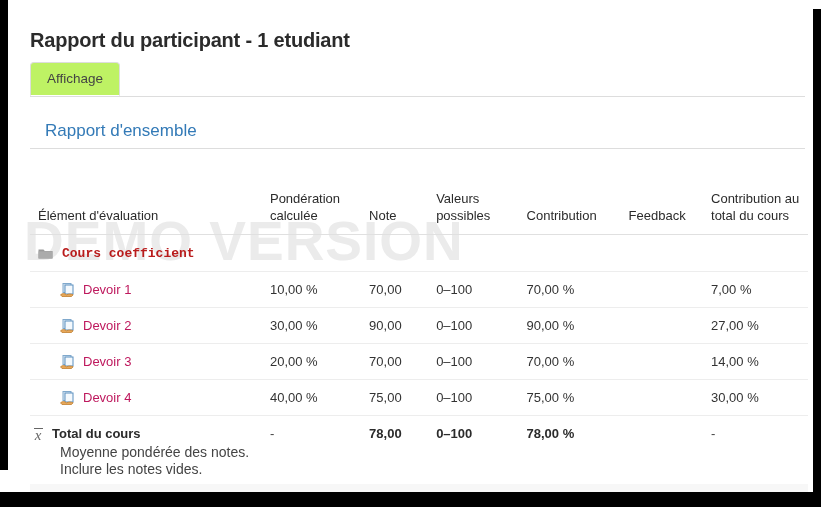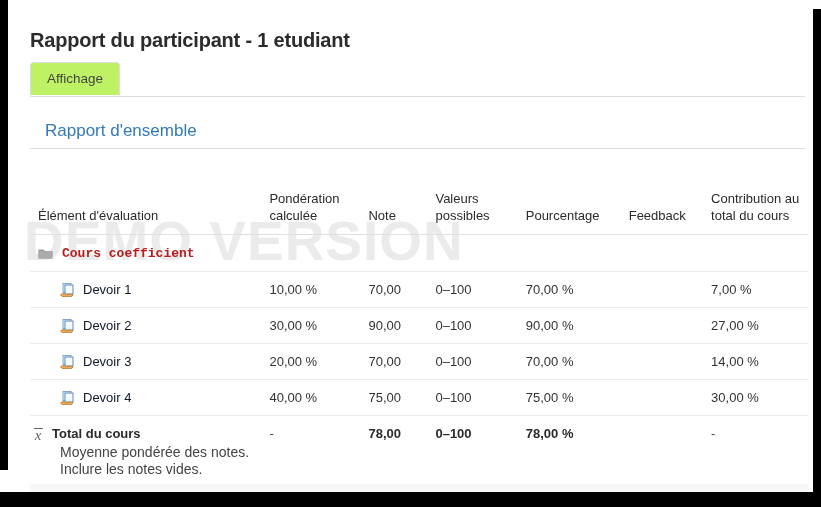--- a/index.html
+++ b/index.html
@@ -192,21 +192,21 @@
     white-space: nowrap;
     font-family: Liberation Mono, monospace;
   }
 
   
   .item-cell {
     padding-left: 30px !important;
     white-space: nowrap;
   }
   .item-link {
-    color: #0f172a;
+    color: #be185d;
     text-decoration: none;
     cursor: pointer;
   }
 
   
   tr.total-row td {
     background: #f7f7f7;
     font-weight: bold;
     border-bottom: none;
     padding-top: 10px;
@@ -281,21 +281,21 @@
       <div class="stab link">Rapport d'ensemble</div>
     </div>
 
     <table id="gradetable">
       <thead>
         <tr>
           <th class="c-item">Élément d'évaluation</th>
           <th class="c-weight">Pondération calculée</th>
           <th class="c-grade">Note</th>
           <th class="c-range">Valeurs possibles</th>
-          <th class="c-pct">Pourcentage</th>
+          <th class="c-pct">Contribution</th>
           <th class="c-fb">Feedback</th>
           <th class="c-contrib">Contribution au total du cours</th>
         </tr>
       </thead>
       <tbody>
 
         <tr class="cat-row">
           <td colspan="7">
             <span class="icn">
               <svg width="15" height="12" viewBox="0 0 15 12">

